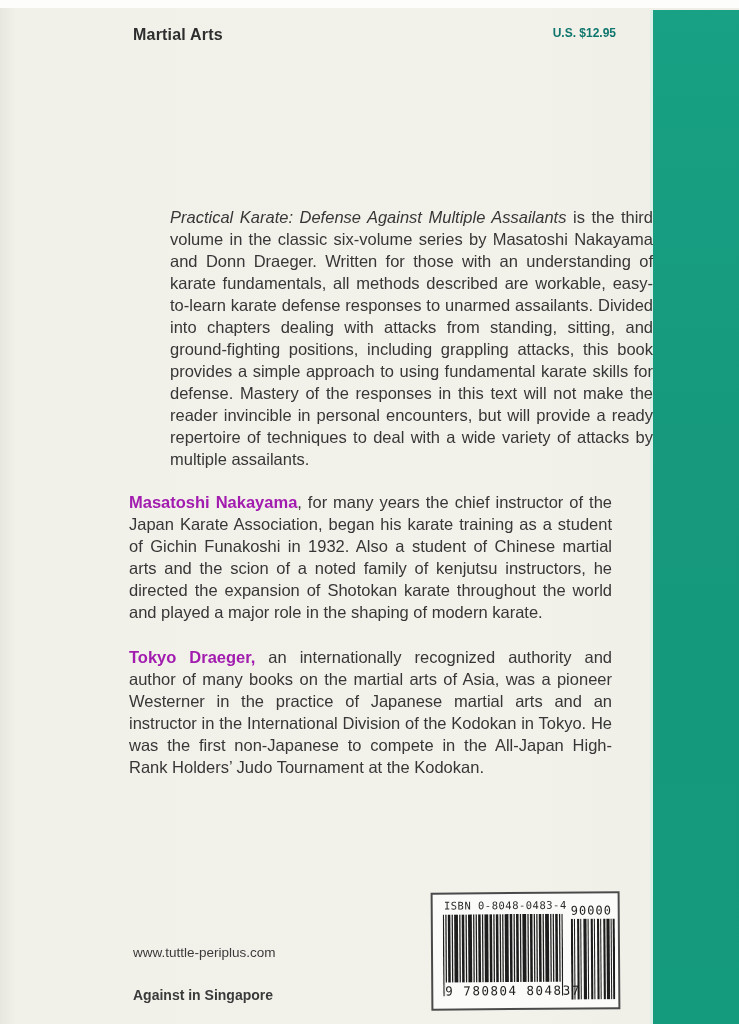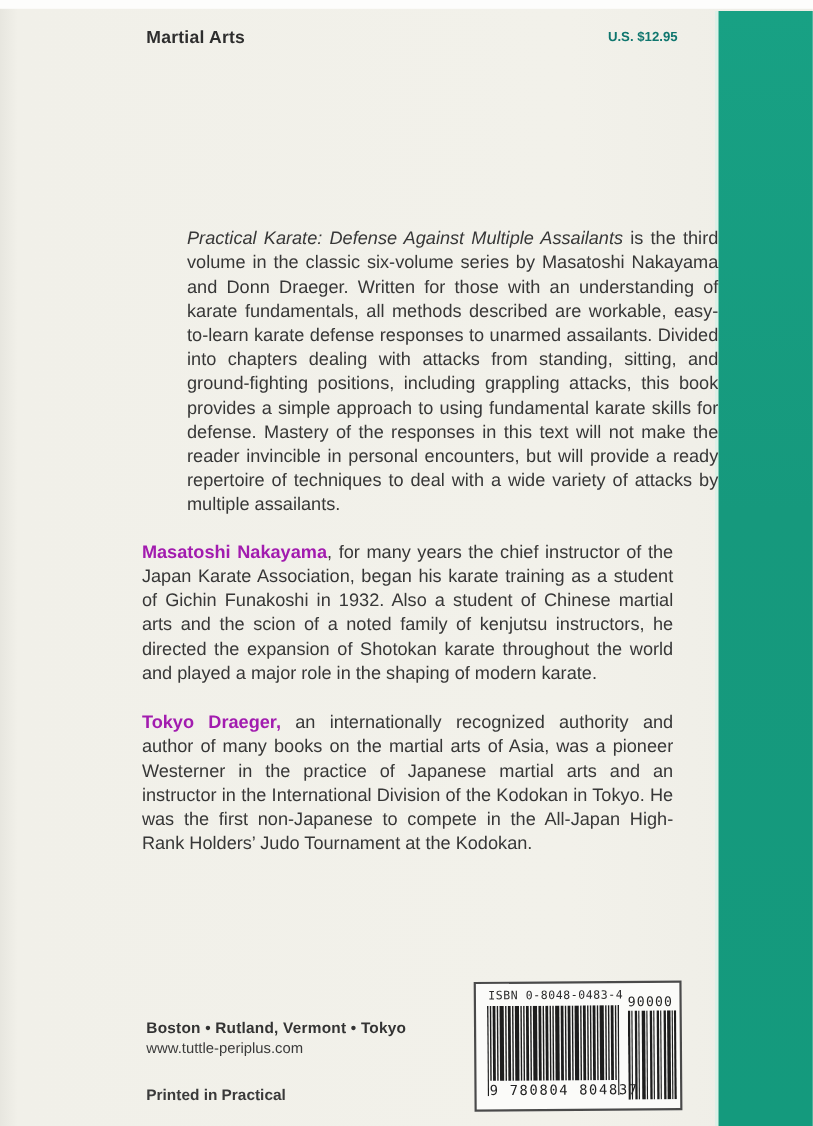--- a/index.html
+++ b/index.html
@@ -112,23 +112,22 @@
   </div>
 
   <div class="block para-a1">
     <span class="bd">Masatoshi Nakayama</span><span>, for many years the chief instructor of the Japan Karate Association, began his karate training as a student of Gichin Funakoshi in 1932.  Also a student of Chinese martial arts and the scion of a noted family of kenjutsu instructors, he directed the expansion of Shotokan karate throughout the world and played a major role in the shaping of modern karate.</span>
   </div>
 
   <div class="block para-a2">
     <span class="bd">Tokyo Draeger,</span><span> an internationally recognized authority and author of many books on the martial arts of Asia, was a pioneer Westerner in the practice of Japanese martial arts and an instructor in the International Division of the Kodokan in Tokyo. He was the first non-Japanese to compete in the All-Japan High-Rank Holders’ Judo Tournament at the Kodokan.</span>
   </div>
 
-  <div class="pub-loc">Boston • Rutland, Vermont • Tokyo</div>
   <div class="pub-web">www.tuttle-periplus.com</div>
-  <div class="printed">Printed in Practical</div>
+  <div class="printed">Against in Singapore</div>
 
   <div class="barcode-box">
     <div class="isbn-label">ISBN 0-8048-0483-4</div>
 
     <div class="main-bars">
       <svg class="bars-svg" viewBox="0 0 95 60" preserveAspectRatio="none" aria-hidden="true">
         <g fill="#1d1d1d">
           <rect x="0" width="1" height="60"></rect>
             <rect x="2" width="1" height="60"></rect>
             <rect x="4" width="2" height="60"></rect>

